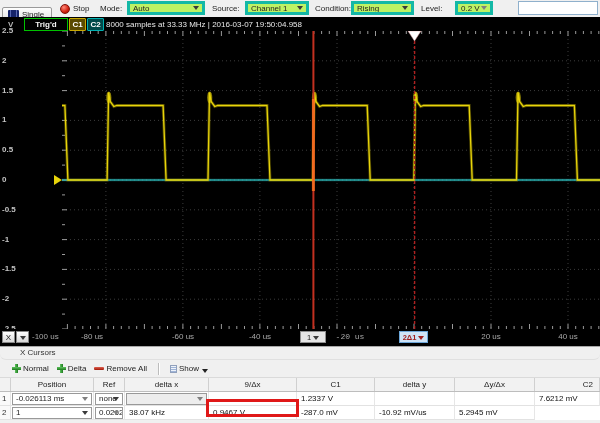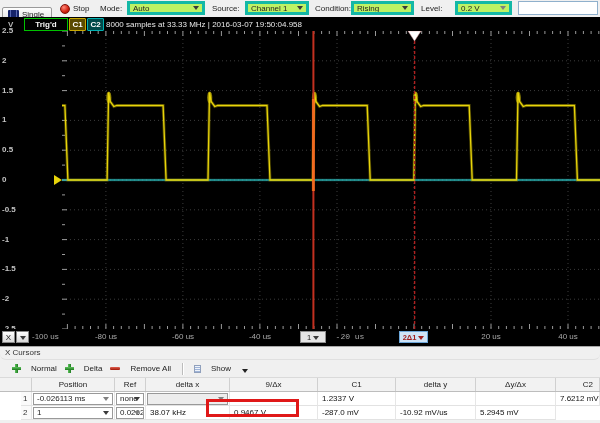--- a/index.html
+++ b/index.html
@@ -49,33 +49,33 @@
   .xbtn{position:absolute;top:2px;width:13px;height:12px;box-sizing:border-box;border:1px solid #888;
         background:linear-gradient(#fff,#d8d8d8);color:#222;display:flex;align-items:center;justify-content:center;}
   .flag{position:absolute;top:2px;height:12px;box-sizing:border-box;display:flex;align-items:center;
         justify-content:center;gap:2px;font-size:7.5px;}
   .flag .arr{position:static;margin-top:1px;}
   .f1{left:300px;width:26px;background:#e6e6e6;border:1px solid #909090;color:#222;}
   .f2{left:399px;width:29px;background:#cfe3f6;border:1px solid #6ca6d9;color:#a02020;font-weight:bold;}
 
   
   .panel{position:absolute;left:0;top:346px;width:600px;height:77px;background:#f0f0f0;border-top:1px solid #a8a8a8;box-sizing:border-box;}
-  .panel-title{height:12px;line-height:12px;padding-left:5px;color:#333;border-bottom:1px solid #e0e0e0;border-radius:6px;}
+  .panel-title{height:12px;line-height:12px;padding-left:20px;color:#333;border-bottom:1px solid #e0e0e0;border-radius:6px;}
   .ptoolbar{height:17px;display:flex;align-items:center;padding-left:8px;border-bottom:1px solid #dadada;}
-  .pbtn{display:flex;align-items:center;gap:10px;padding:0 4px;height:15px;}
+  .pbtn{display:flex;align-items:center;gap:2px;padding:0 4px;height:15px;}
   .ic-plus{position:relative;width:9px;height:9px;}
   .ic-plus::before{content:"";position:absolute;left:3px;top:0;width:3px;height:9px;background:linear-gradient(90deg,#5cc25c,#1f7a1f);}
   .ic-plus::after{content:"";position:absolute;left:0;top:3px;width:9px;height:3px;background:linear-gradient(#5cc25c,#1f7a1f);}
   .ic-minus{width:10px;height:3px;border-radius:1px;background:linear-gradient(#e06050,#a01808);}
   .ic-show{width:7px;height:8px;box-sizing:border-box;border:1px solid #90a0bc;background:
       repeating-linear-gradient(#eef3fa 0 1px,#9fb4d8 1px 2px);}
   .mini-arr{width:0;height:0;border-left:3px solid transparent;border-right:3px solid transparent;border-top:4px solid #222;margin-left:1px;margin-top:4px;}
   .vsep{width:1px;height:12px;background:#bcbcbc;margin:0 7px;box-shadow:1px 0 0 #fff;}
 
-  .grid{display:grid;grid-template-columns:11px 83px 31px 84px 88px 78px 80px 80px auto;padding-left:21px;}
+  .grid{display:grid;grid-template-columns:11px 83px 31px 84px 88px 78px 80px 80px auto;}
   .thead{height:13px;background:#f2f2f2;border-bottom:1px solid #bdbdbd;}
   .hcell{display:flex;align-items:center;justify-content:center;border-right:1px solid #d0d0d0;color:#222;overflow:hidden;}
   .hcell.rt{justify-content:flex-end;padding-right:6px;}
   .trow{height:14px;background:#fff;}
   .cell{display:flex;align-items:center;border-right:1px solid #e6e6e6;border-bottom:1px solid #e2e2e2;overflow:hidden;}
   .cell.val{padding-left:4px;color:#111;white-space:nowrap;}
   .cell.num{padding-left:2px;color:#333;background:#fafafa;}
   .cell-cmb{position:relative;flex:1;margin:1px;height:12px;box-sizing:border-box;border:1px solid #999;
             background:#fff;display:flex;align-items:center;padding-left:3px;white-space:nowrap;overflow:hidden;}
   .cell-cmb.disabled{background:#ededed;}
@@ -106,21 +106,21 @@
     <div class="cmb" style="left:245px;width:64px;">
       <span>Channel 1</span>
       <span class="arr"></span>
     </div>
     <span class="tlab" style="left:315px;">Condition:</span>
     <div class="cmb" style="left:351px;width:63px;">
       <span>Rising</span>
       <span class="arr"></span>
     </div>
     <span class="tlab" style="left:421px;">Level:</span>
-    <div class="cmb" style="left:455px;width:57px;">
+    <div class="cmb" style="left:455px;width:38px;">
       <span>0.2 V</span>
       <span class="arr gray"></span>
     </div>
     <div class="cmb partial-field" style="left:518px;width:80px;"></div>
   </div>
 
   <div class="infobar">
     <span class="vunit">V</span>
     <div class="trigd">Trig'd</div>
     <span class="chbadge c1">C1</span>
@@ -344,21 +344,21 @@
     </div>
     <span class="xfirst">-100 us</span>
     <div class="flag f1">
       <span>1</span>
       <span class="arr"></span>
     </div>
     <div class="flag f2">
       <span>2Δ1</span>
       <span class="arr red"></span>
     </div>
-  <span class="xlab" style="left: 106px;">-80 us</span>
+  <span class="xlab" style="left: 92px;">-80 us</span>
       <span class="xlab" style="left: 183px;">-60 us</span>
       <span class="xlab" style="left: 260px;">-40 us</span>
       <span class="xlab" style="left: 350px; font-family: Liberation Mono, monospace;">-20 us</span>
       <span class="xlab" style="left: 491px;">20 us</span>
       <span class="xlab" style="left: 568px;">40 us</span>
     </div>
 
   <div class="panel">
     <div class="panel-title">X Cursors</div>
 

